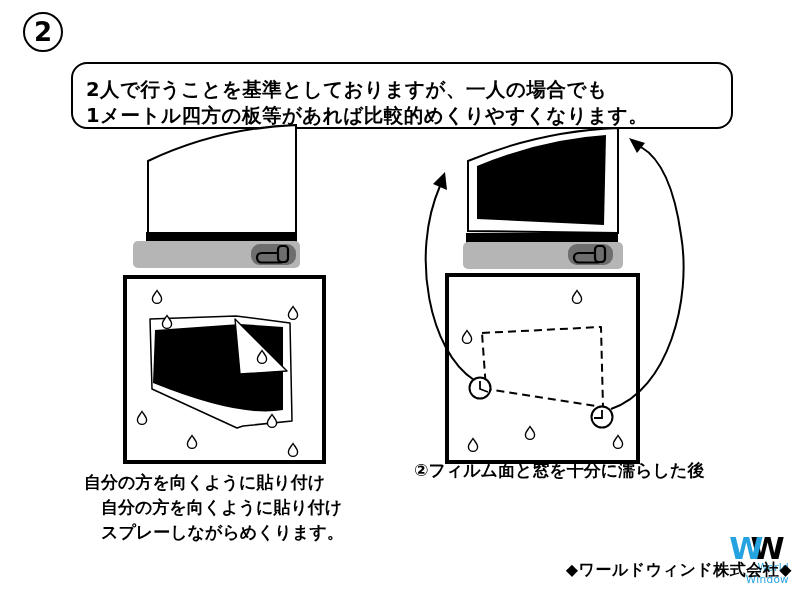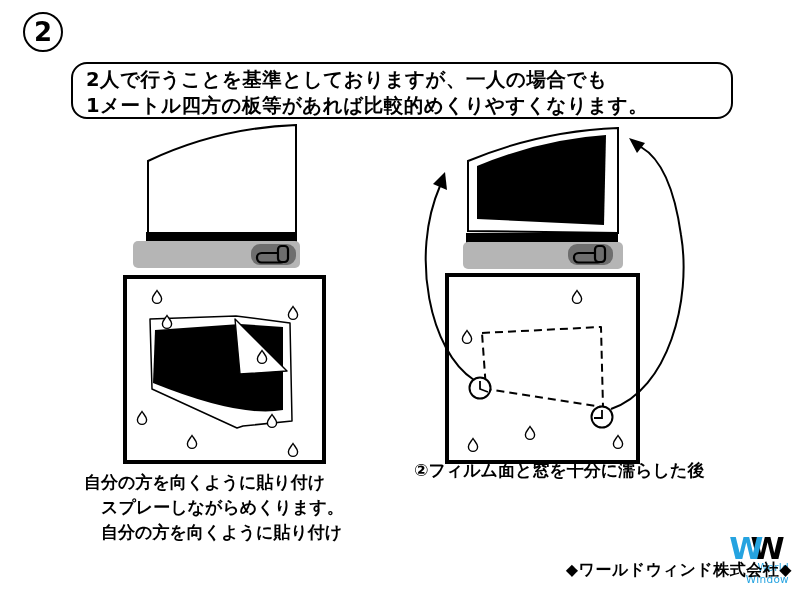--- a/index.html
+++ b/index.html
@@ -2,21 +2,21 @@
 <html><head>
 <meta charset="utf-8">
 <style>
   html,body{margin:0;padding:0;background:#fff;}
   .page{position:relative;width:800px;height:600px;background:#ffffff;overflow:hidden;
         font-family:"DejaVu Sans","Liberation Sans",sans-serif;color:#000;}
   .step-circle{position:absolute;left:23px;top:12px;width:36px;height:36px;border:2.5px solid #000;
         border-radius:50%;display:flex;align-items:center;justify-content:center;
         font-size:26px;font-weight:600;line-height:1;}
   .bubble{position:absolute;left:71px;top:62px;width:645px;height:50px;border:2.2px solid #000;
-        border-radius:16px;padding:3px 0 0 13px;font-size:19.5px;line-height:26px;
+        border-radius:16px;padding:13px 0 0 13px;font-size:19.5px;line-height:26px;
         font-weight:600;letter-spacing:0.5px;white-space:nowrap;}
   .svg-layer{position:absolute;left:0;top:0;}
   .caption{position:absolute;font-size:17px;line-height:25px;font-weight:600;white-space:nowrap;}
   .caption-left{left:84px;top:470px;}
   .caption-right{left:414px;top:458px;}
   .caption .indent1{padding-left:17px;}
   .caption .indent2{padding-left:20px;}
   .logo{position:absolute;right:11px;top:536px;width:64px;text-align:center;}
   .logo-ws{display:flex;justify-content:center;align-items:flex-start;height:24px;}
   .logo-w1{font-size:31px;font-weight:700;line-height:0.78;color:#25a3e0;position:relative;z-index:2;}
@@ -109,22 +109,22 @@
         <path d="M474,380 C430,352 410,255 440,186" fill="none" stroke="#000" stroke-width="2"></path>
         <polygon points="445,172 447,190 433,184" fill="#000"></polygon>
         <path d="M611,409 C668,390 692,300 681,235 C674,185 660,158 641,147" fill="none" stroke="#000" stroke-width="2"></path>
         <polygon points="629,138 645,143 637,153" fill="#000"></polygon>
       </g>
     </g>
   </svg>
 
   <div class="caption caption-left">
     <div>自分の方を向くように貼り付け</div>
+    <div class="indent1">自分の方を向くように貼り付け</div>
     <div class="indent1">スプレーしながらめくります。</div>
-    <div class="indent1">自分の方を向くように貼り付け</div>
   </div>
 
   <div class="caption caption-right">
     <div>②フィルム面と窓を十分に濡らした後</div>
   </div>
 
   <div class="logo">
     <div class="logo-ws">
       <span class="logo-w1">W</span>
       <span class="logo-w2">W</span>

